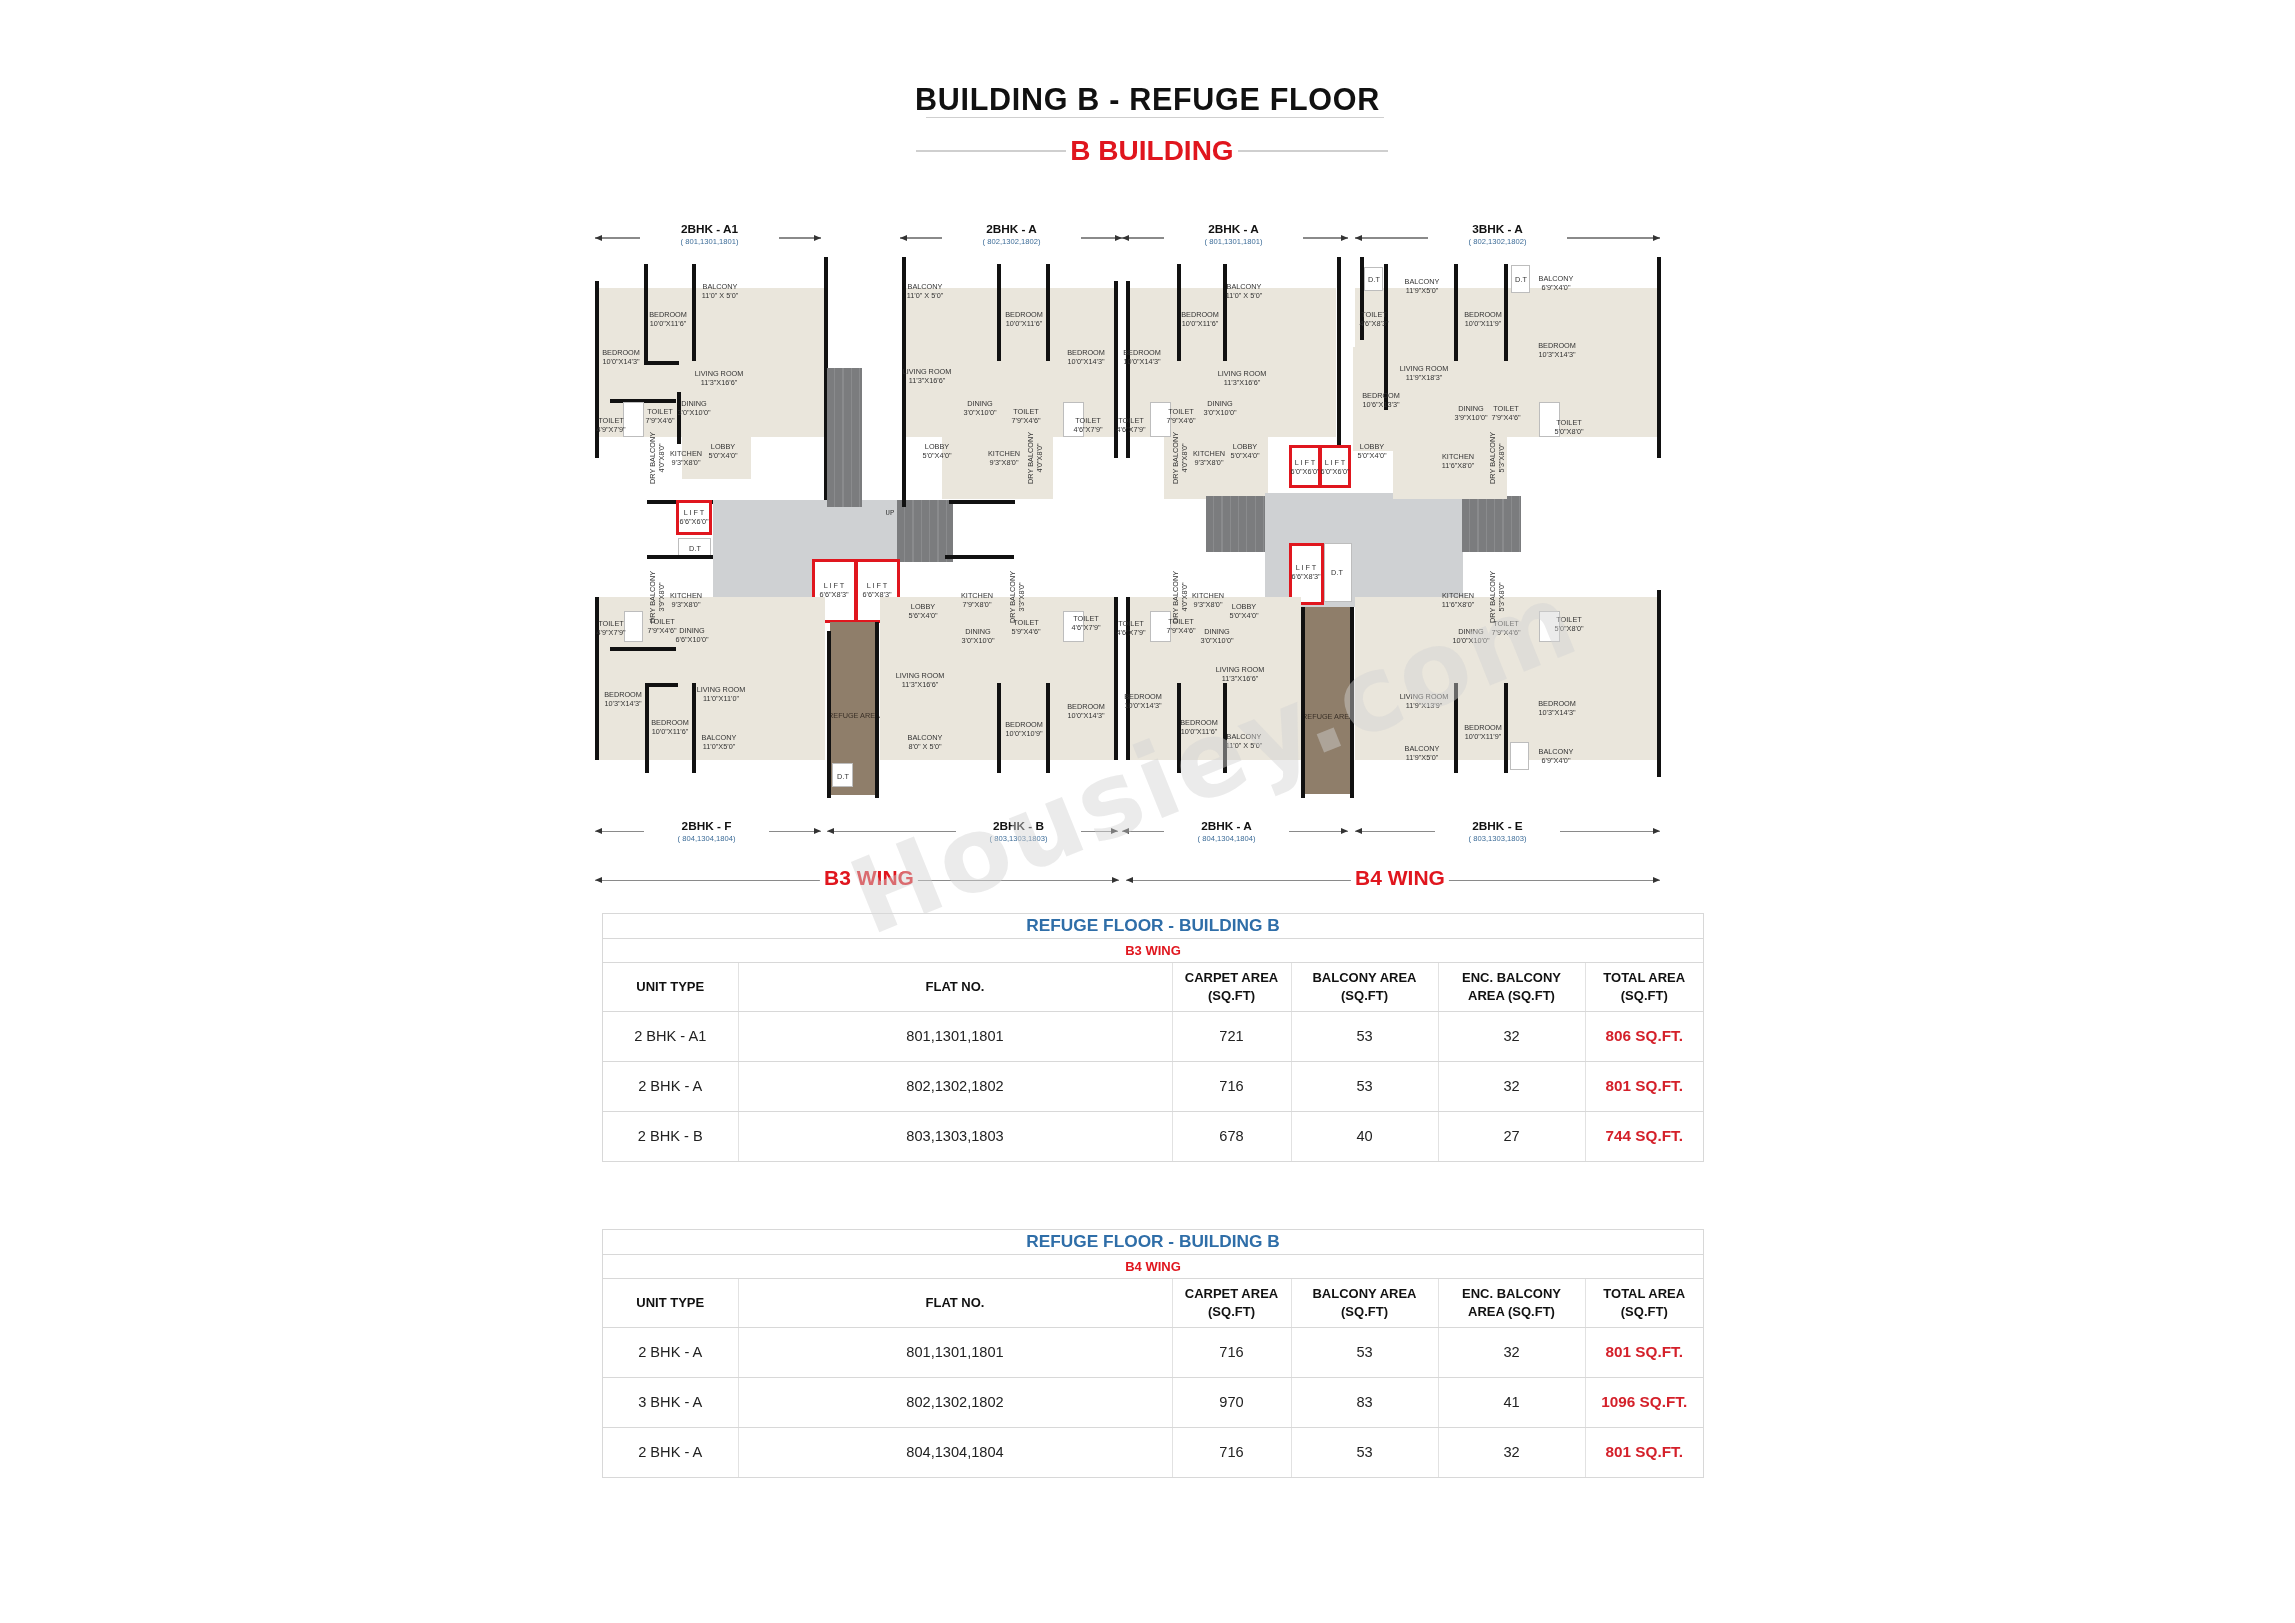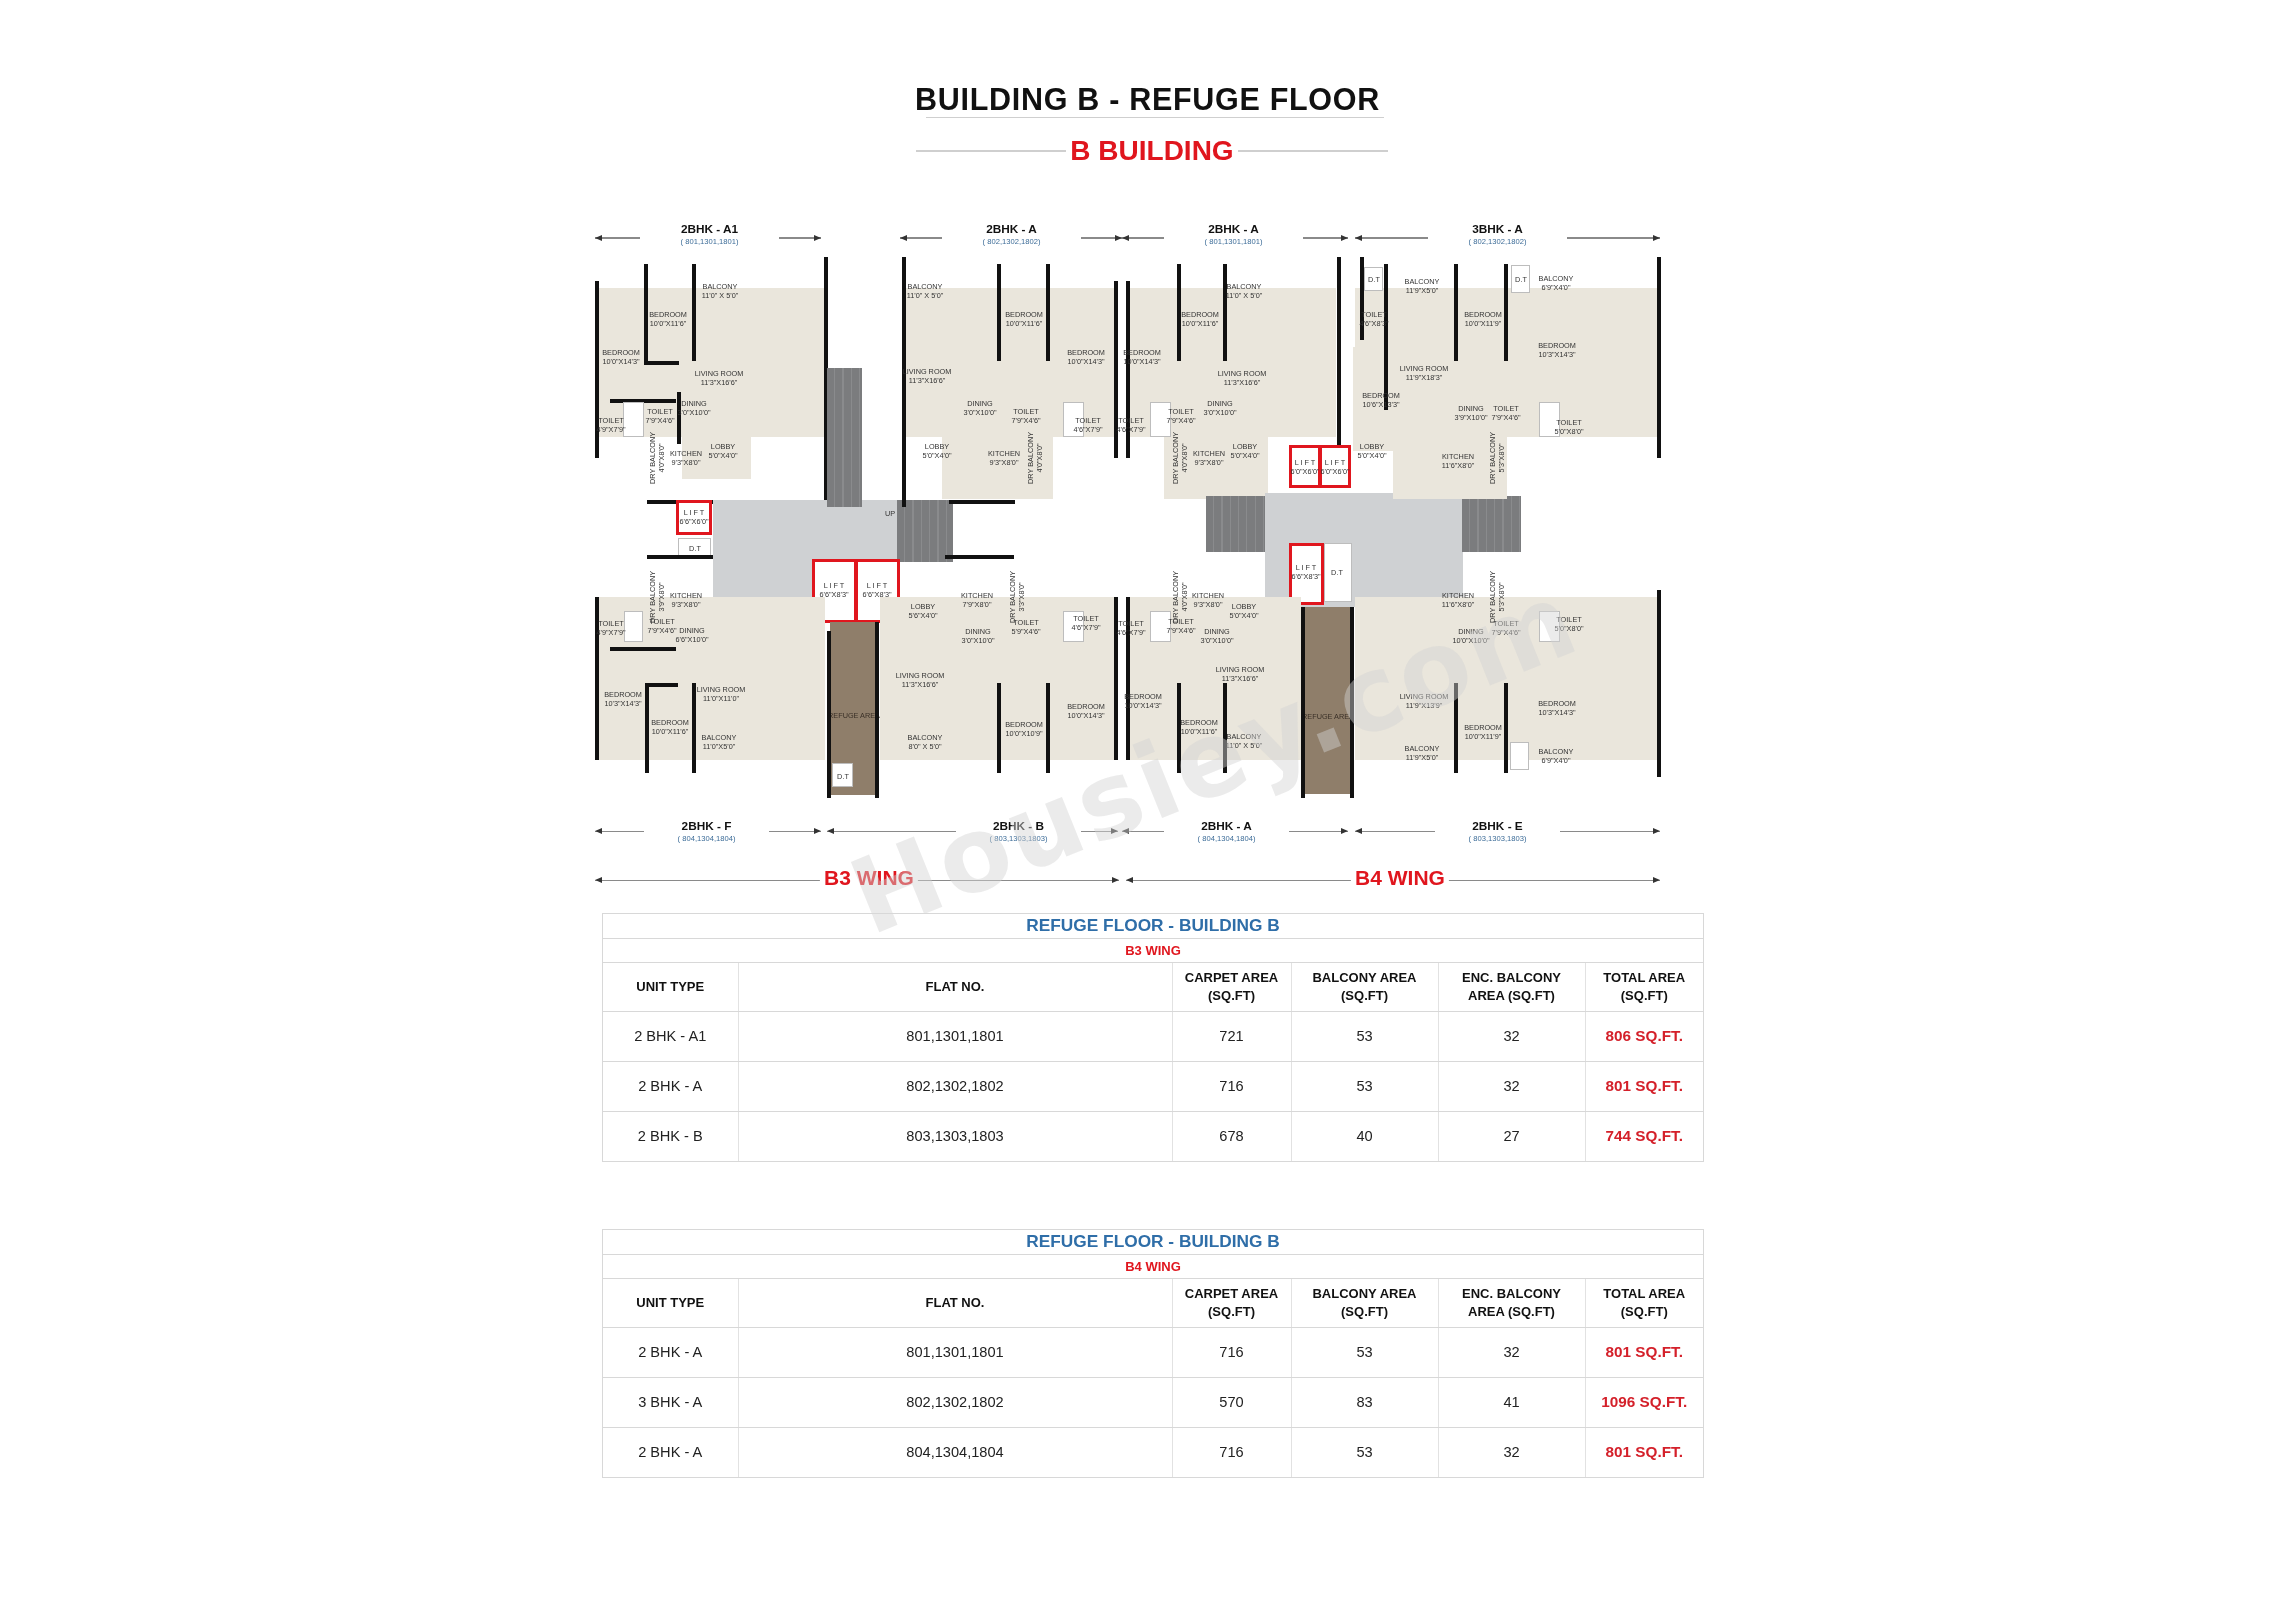--- a/index.html
+++ b/index.html
@@ -94,21 +94,21 @@
   <div class="rlabel" style="left:91px;top:236px;">KITCHEN
 9'3"X8'0"</div>
   <div class="rlabel vert" style="left:62px;top:236px;">DRY BALCONY
 4'0"X8'0"</div>
   <div class="rlabel" style="left:128px;top:229px;">LOBBY
 5'0"X4'0"</div>
 
   <div class="core" style="left:118px;top:278px;width:184px;height:104px;"></div>
   <div class="stair" style="left:232px;top:146px;width:35px;height:139px;"></div>
   <div class="stair" style="left:302px;top:278px;width:56px;height:62px;"></div>
-  <div class="rlabel" style="left:295px;top:291px;">UP</div>
+  <div class="rlabel" style="left:295px;top:291px;font-family:Liberation Mono, monospace;">UP</div>
   <div class="lift" style="left:81px;top:278px;width:36px;height:35px;"></div>
   <div class="rlabel" style="left:99px;top:295px;">L I F T
 6'6"X6'0"</div>
   <div class="dt" style="left:83px;top:316px;width:33px;height:21px;"></div>
   <div class="rlabel" style="left:100px;top:326px;">D.T</div>
   <div class="lift" style="left:217px;top:337px;width:45px;height:64px;"></div>
   <div class="rlabel" style="left:239px;top:368px;">L I F T
 6'6"X8'3"</div>
   <div class="lift" style="left:260px;top:337px;width:45px;height:64px;"></div>
   <div class="rlabel" style="left:282px;top:368px;">L I F T
@@ -442,21 +442,21 @@
       <td>2 BHK - A</td>
       <td>801,1301,1801</td>
       <td>716</td>
       <td>53</td>
       <td>32</td>
       <td class="total">801 SQ.FT.</td>
     </tr>
     <tr>
       <td>3 BHK - A</td>
       <td>802,1302,1802</td>
-      <td>570</td>
+      <td>970</td>
       <td>83</td>
       <td>41</td>
       <td class="total">1096 SQ.FT.</td>
     </tr>
     <tr>
       <td>2 BHK - A</td>
       <td>804,1304,1804</td>
       <td>716</td>
       <td>53</td>
       <td>32</td>

